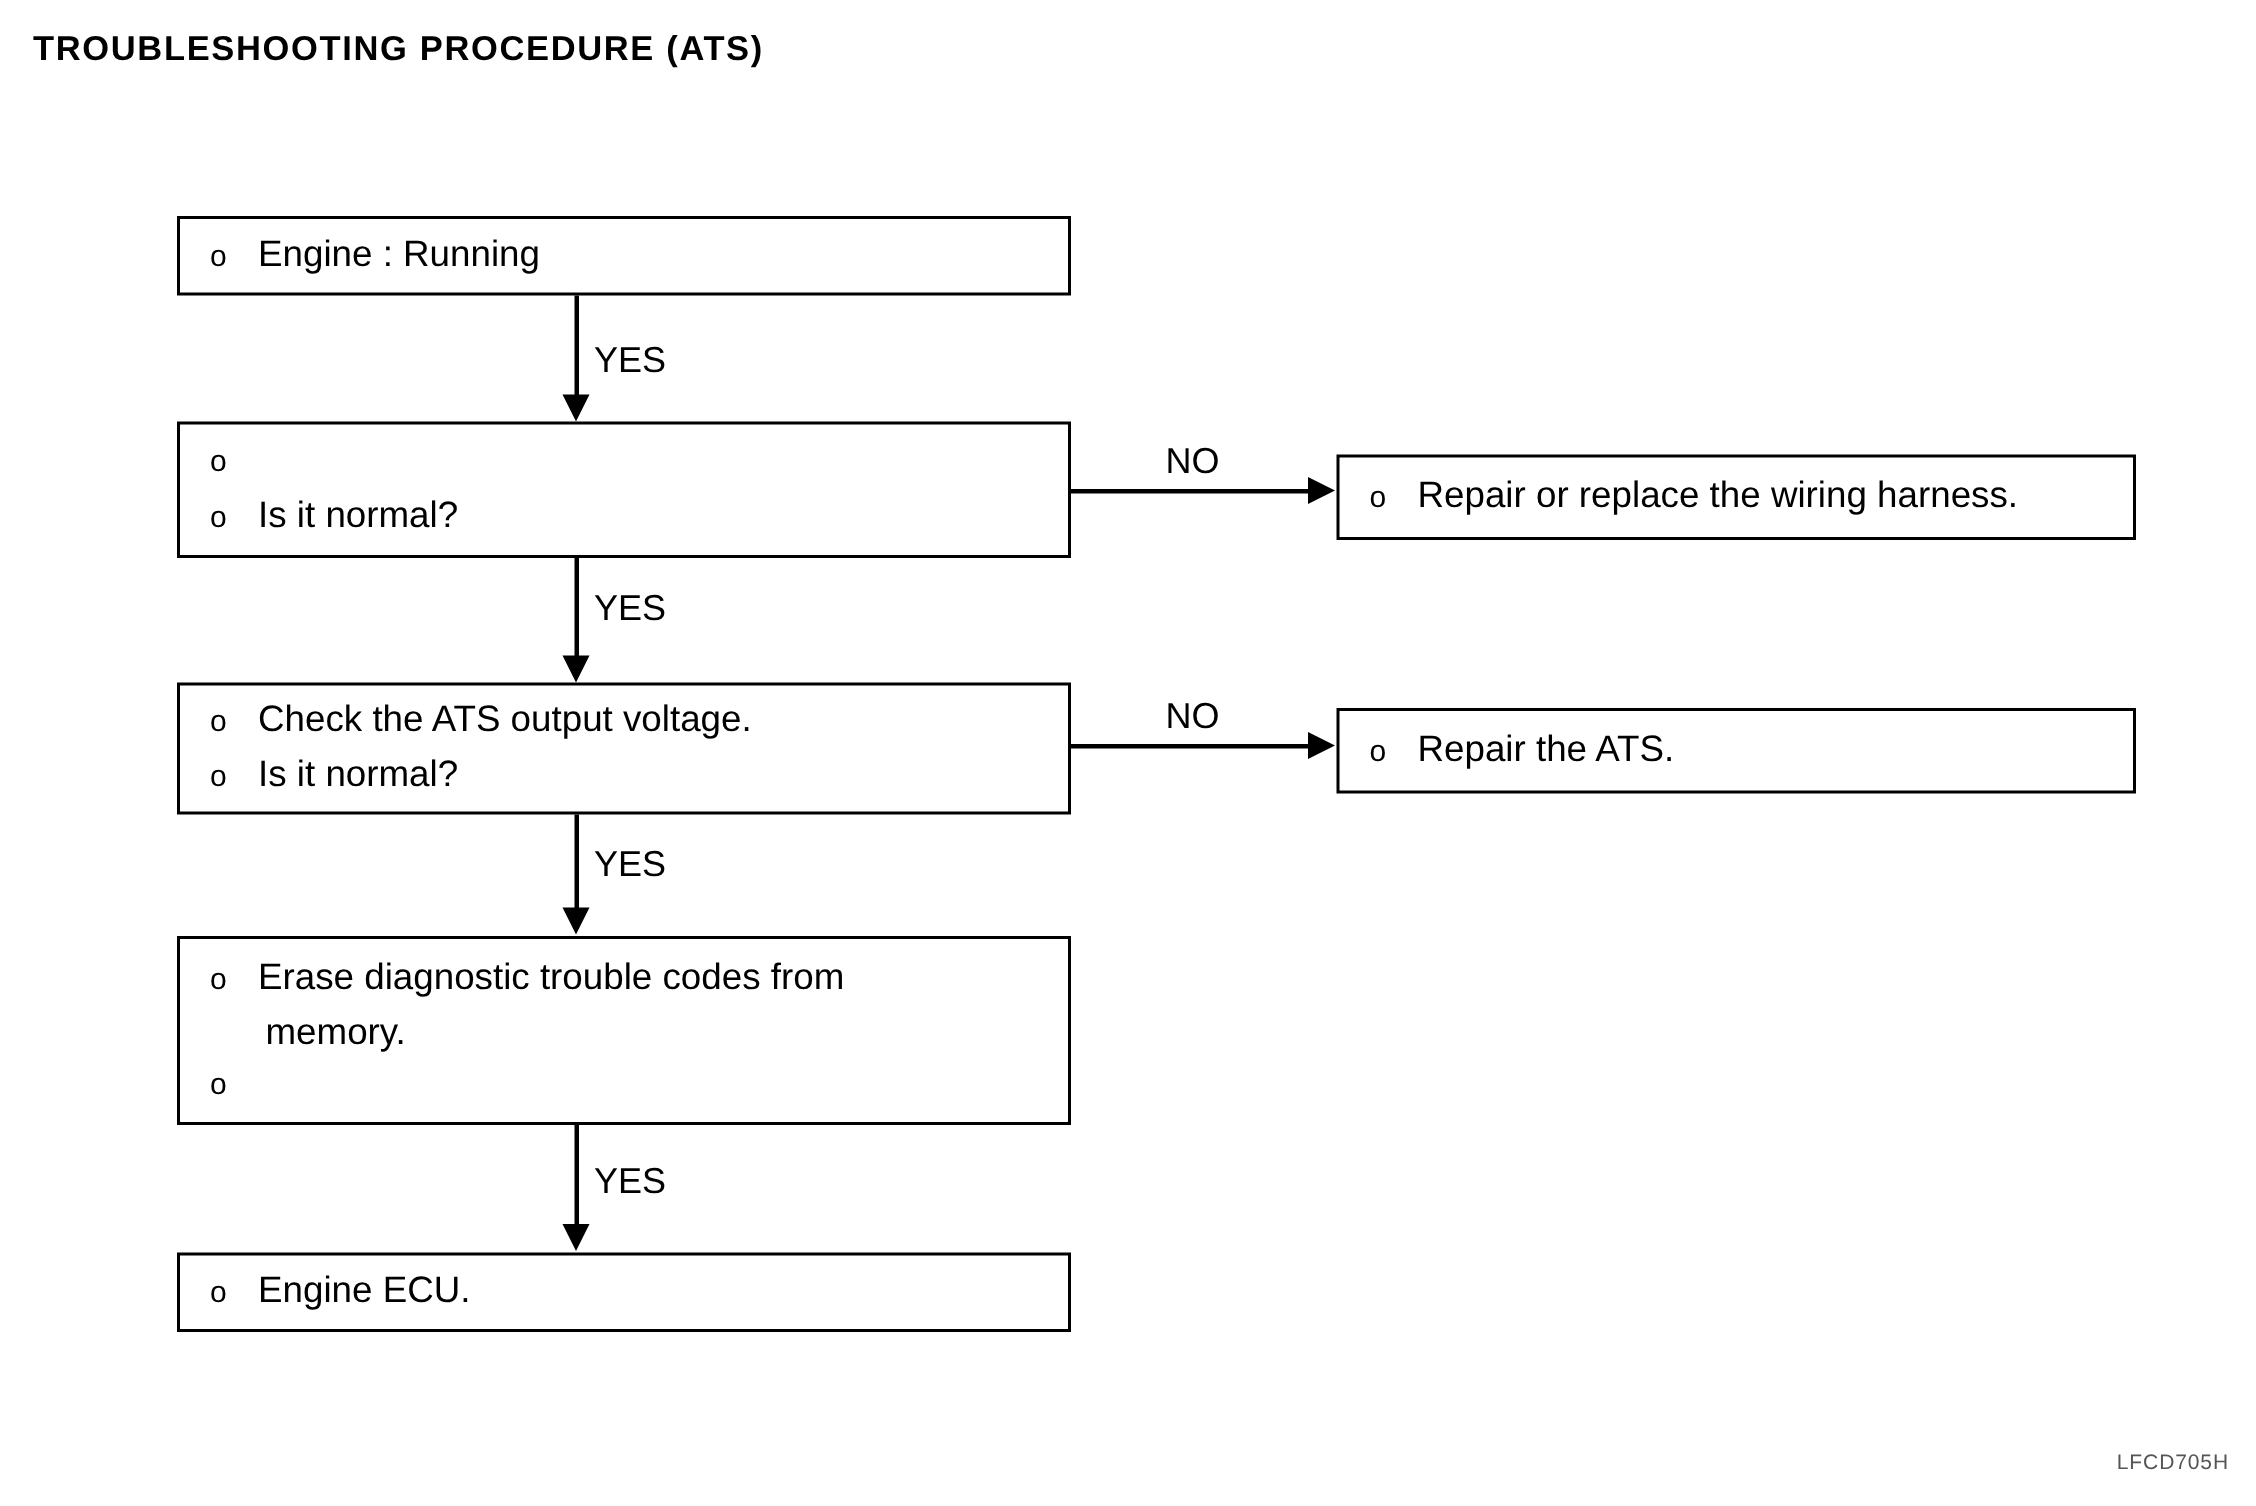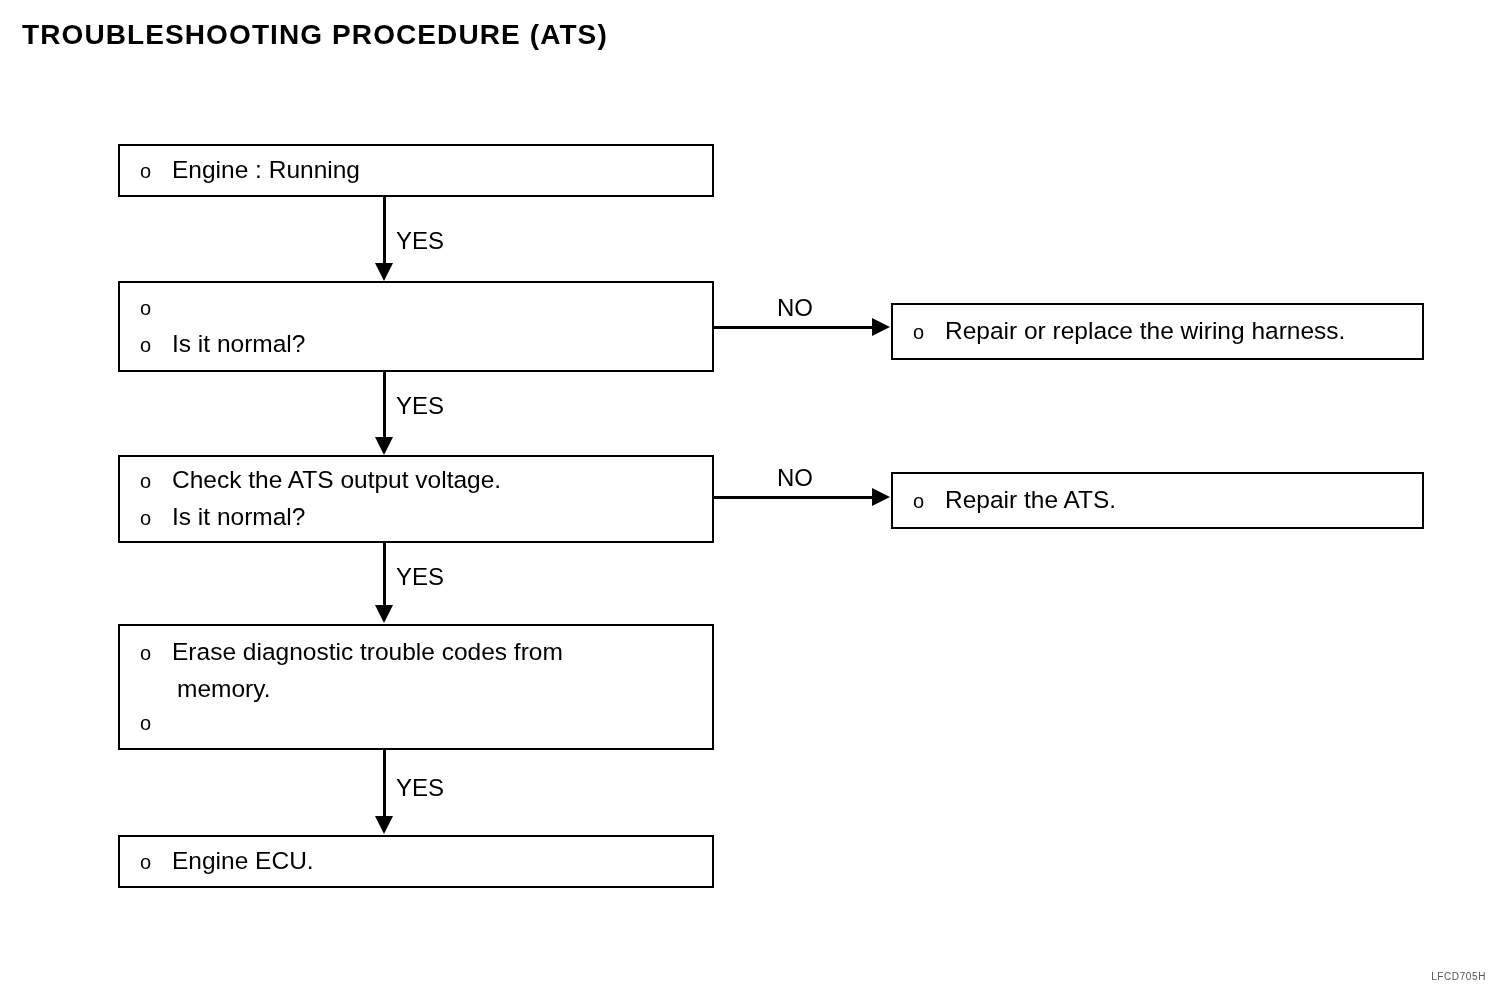--- a/index.html
+++ b/index.html
@@ -17,21 +17,21 @@
     height: 1004px;
     background: #ffffff;
     overflow: hidden;
   }
 
   
   .page-title {
     position: absolute;
     left: 22px;
     top: 20px;
-    font-size: 28px;
+    font-size: 23px;
     font-weight: bold;
     letter-spacing: 1.1px;
     white-space: nowrap;
     line-height: 1.1;
     text-align: right;
   }
 
   
   .flow-box {
     position: absolute;
@@ -103,21 +103,21 @@
     font-size: 24px;
     line-height: 1;
     white-space: nowrap;
   }
 
   
   .footer-code {
     position: absolute;
     right: 18px;
     bottom: 22px;
-    font-size: 10px;
+    font-size: 14px;
     letter-spacing: 0.6px;
     color: #555555;
     white-space: nowrap;
   }
 </style>
 </head>
 <body>
 
 <div id="page">
 

